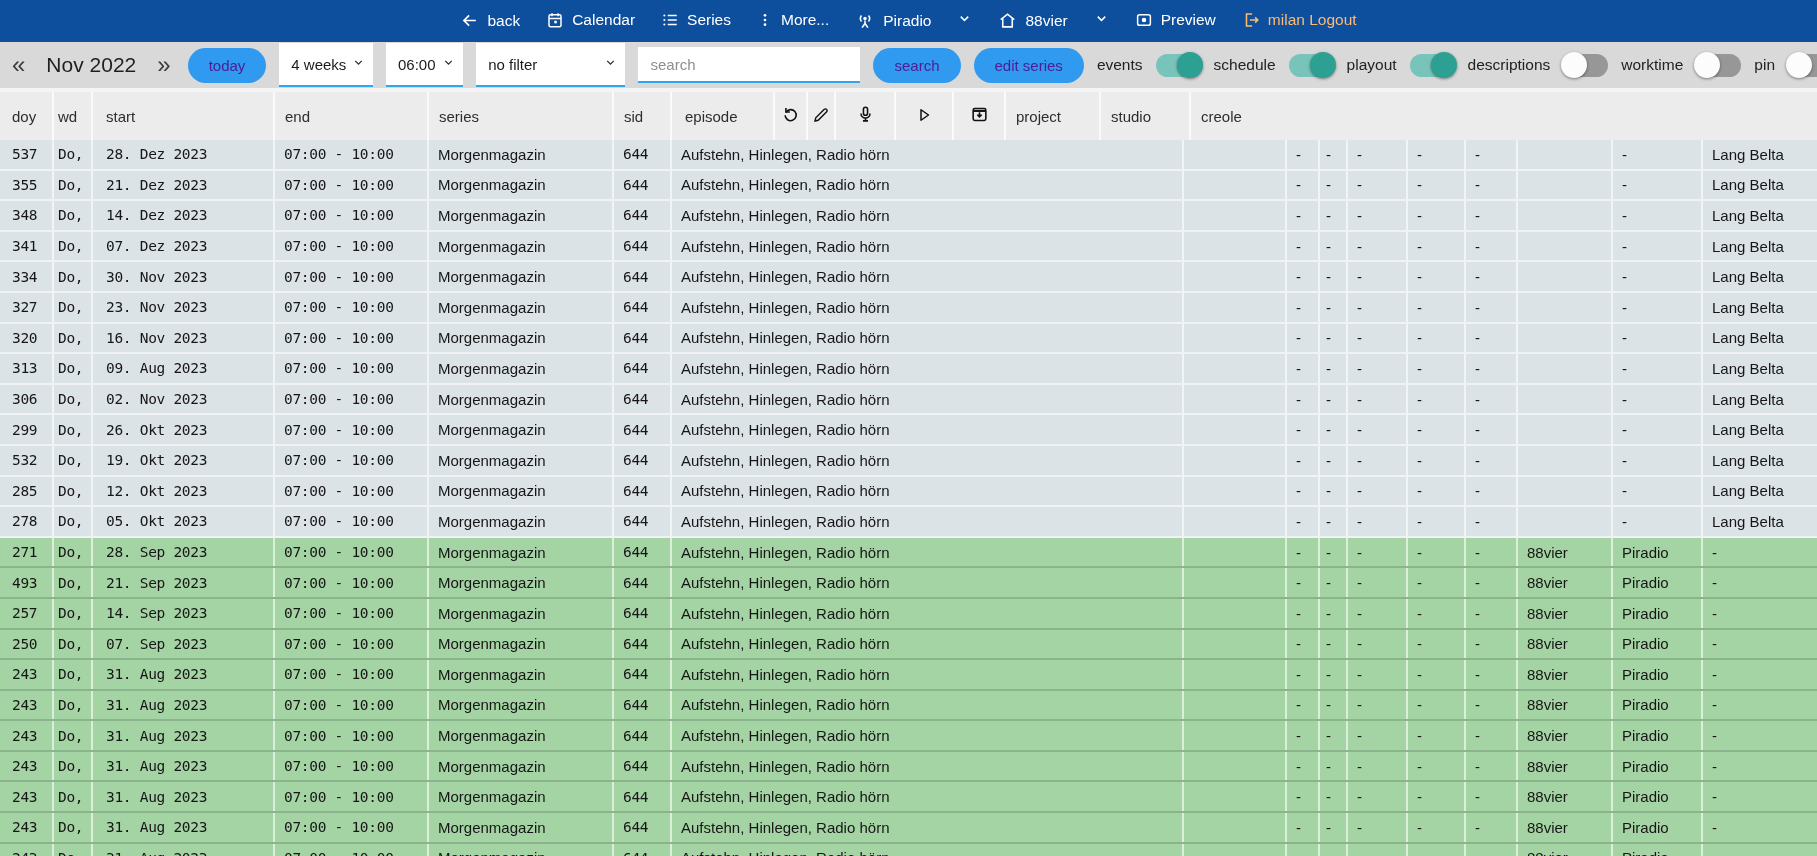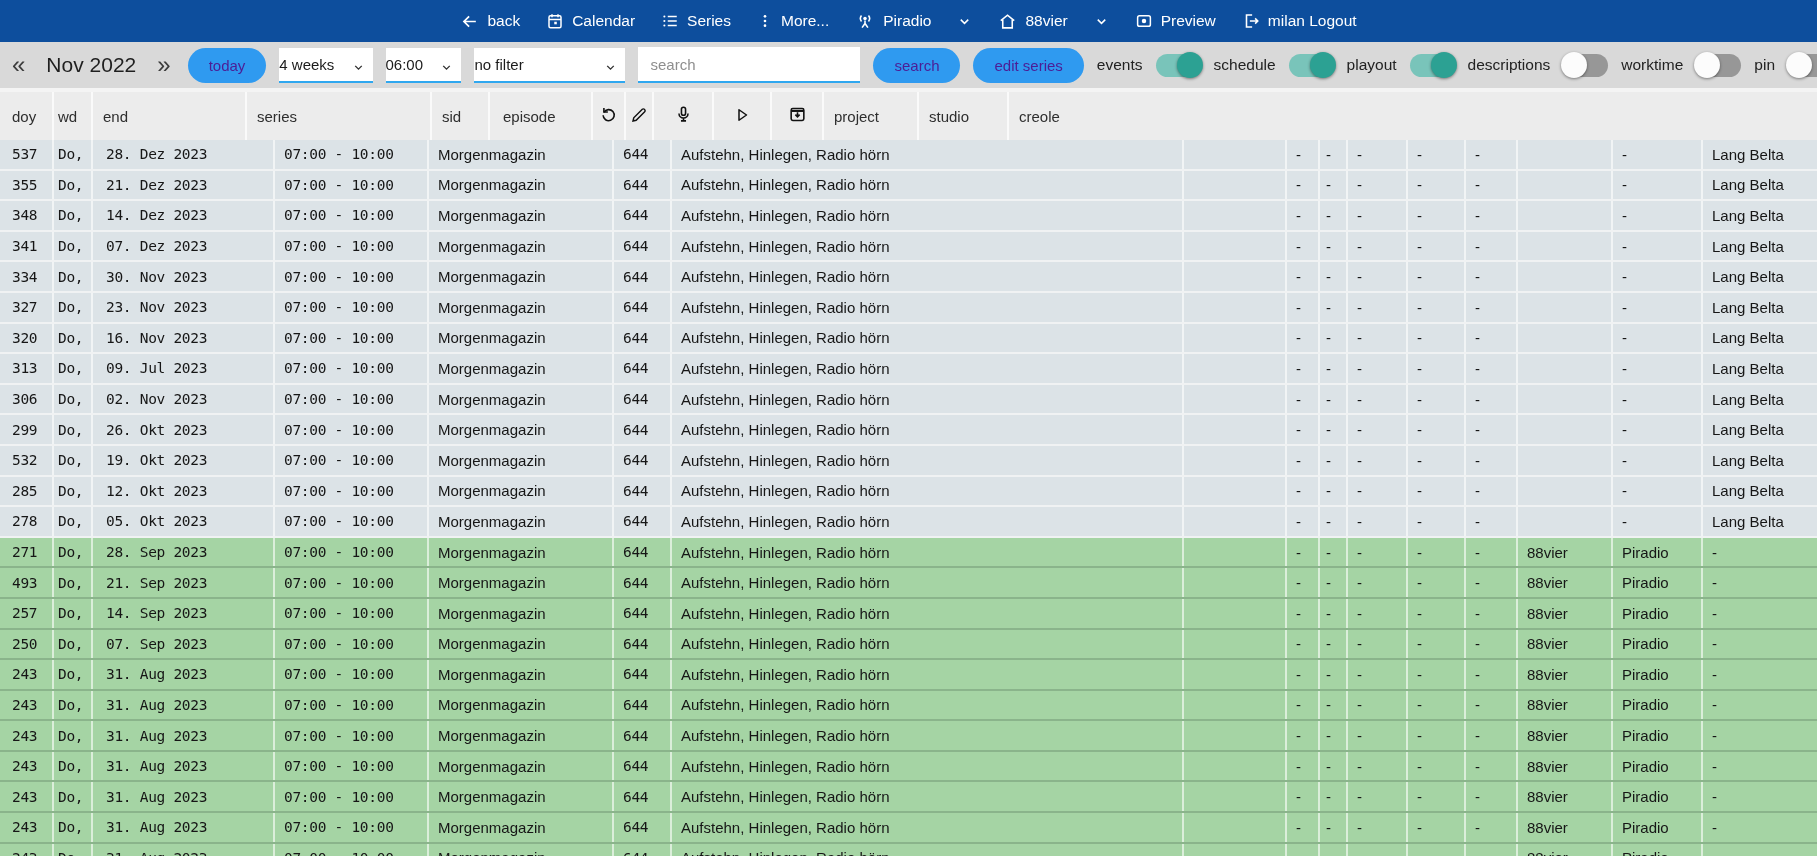--- a/index.html
+++ b/index.html
@@ -2,32 +2,32 @@
 <html><head>
 <meta charset="utf-8">
 <style>
   * { margin:0; padding:0; box-sizing:border-box; }
   html,body { width:1817px; height:856px; overflow:hidden; }
   body { font-family:"Liberation Sans", sans-serif; background:#fff; }
   .app { width:1817px; height:856px; overflow:hidden; display:flex; flex-direction:column; }
 
   
   .topbar { height:42px; background:#0d4e9d; flex:0 0 42px; display:flex; align-items:center; justify-content:center; }
-  .nav { display:flex; align-items:center; gap:26px; }
+  .nav { display:flex; align-items:flex-start; gap:26px; }
   .nav-item { display:flex; align-items:center; gap:8px; color:#fff; font-size:15.5px; cursor:pointer; white-space:nowrap; }
   .nav-item svg { display:block; }
-  .nav-item.logout { color:#ffffff; }
+  .nav-item.logout { color:#fdba74; }
   .chev { display:flex; align-items:center; color:#fff; }
 
   
   .toolbar { height:46px; flex:0 0 46px; background:#d9d9d9; display:flex; align-items:center; gap:13px; padding:0 10px 0 8px; overflow:hidden; }
   .month-arrow { background:none; border:none; font-size:24px; color:#3c3c3c; cursor:pointer; line-height:1; padding:0 4px; font-family:"Liberation Sans", sans-serif; }
   .month-label { font-size:21px; color:#1f1f1f; padding:0 4px; white-space:nowrap;text-align:right; }
   .pill { border:none; border-radius:18px; background:#2f9af0; color:#4c1d95; font-size:15px; height:35px; padding:0 21px; cursor:pointer; font-family:"Liberation Sans", sans-serif; white-space:nowrap; }
-  .select { position:relative; height:35px; background:#fff; border-bottom:2px solid #2fa7ef; display:flex; align-items:center; padding:0 26px 0 0; font-size:15px; color:#1b1b1b; cursor:pointer; white-space:nowrap; }
+  .select { position:relative; height:44px; background:#fff; border-bottom:2px solid #2fa7ef; display:flex; align-items:center; padding:0 26px 0 12px; font-size:15px; color:#1b1b1b; cursor:pointer; white-space:nowrap; }
   .select .sel-chev { position:absolute; right:8px; top:12px; color:#333; }
   .search-input { height:36px; width:222px; border:none; border-bottom:2px solid #2fa7ef; background:#fff; padding:0 12px; font-size:15px; color:#1b1b1b; font-family:"Liberation Sans", sans-serif; outline:none; }
   .search-input::placeholder { color:#8e8e8e; }
   .toggle-group { display:flex; align-items:center; gap:13px; white-space:nowrap; }
   .toggle-group:last-child { margin-left:auto; }
   .toggle-group:last-child .switch { margin-right:-26px; }
   .toggle-label { font-size:15.5px; color:#222; }
   .switch { width:45px; height:23px; border-radius:12px; background:#979797; position:relative; cursor:pointer; flex:0 0 45px; }
   .switch .knob { width:26px; height:26px; border-radius:50%; background:#fcfcfc; position:absolute; top:-1.5px; left:-2px; box-shadow:0 1px 3px rgba(0,0,0,.45); }
   .switch.on { background:#79c4ba; }
@@ -211,20 +211,21 @@
     <span class="switch">
           <span class="knob"></span>
         </span>
   </div>
     </div>
 
   <div class="table">
     <div class="thead">
       <div class="th c-doy">doy</div>
       <div class="th c-wd">wd</div>
+      <div class="th c-start">start</div>
       <div class="th c-end">end</div>
       <div class="th c-series">series</div>
       <div class="th c-sid">sid</div>
       <div class="th c-episode">episode</div>
       <div class="th c-undo icon-th">
         <span><svg class="blk" width="19" height="19" viewBox="0 0 24 24" fill="none" stroke="currentColor" stroke-width="2">
               <path d="M6.2 9.2A7 7 0 1 1 5.2 13"></path>
               <path d="M6.2 3.8v5h5"></path>
             </svg></span>
       </div>
@@ -378,21 +379,21 @@
     <div class="td c-mic">-</div>
     <div class="td c-play">-</div>
     <div class="td c-imp">-</div>
     <div class="td c-project"></div>
     <div class="td c-studio">-</div>
     <div class="td c-creole">Lang Belta</div>
   </div>
         <div class="tr">
     <div class="td c-doy mono">313</div>
     <div class="td c-wd mono">Do,</div>
-    <div class="td c-start mono">09. Jul 2023</div>
+    <div class="td c-start mono">09. Aug 2023</div>
     <div class="td c-end mono">07:00 - 10:00</div>
     <div class="td c-series">Morgenmagazin</div>
     <div class="td c-sid mono">644</div>
     <div class="td c-title">Aufstehn, Hinlegen, Radio hörn</div>
     <div class="td c-episode"></div>
     <div class="td c-undo">-</div>
     <div class="td c-pencil">-</div>
     <div class="td c-mic">-</div>
     <div class="td c-play">-</div>
     <div class="td c-imp">-</div>

